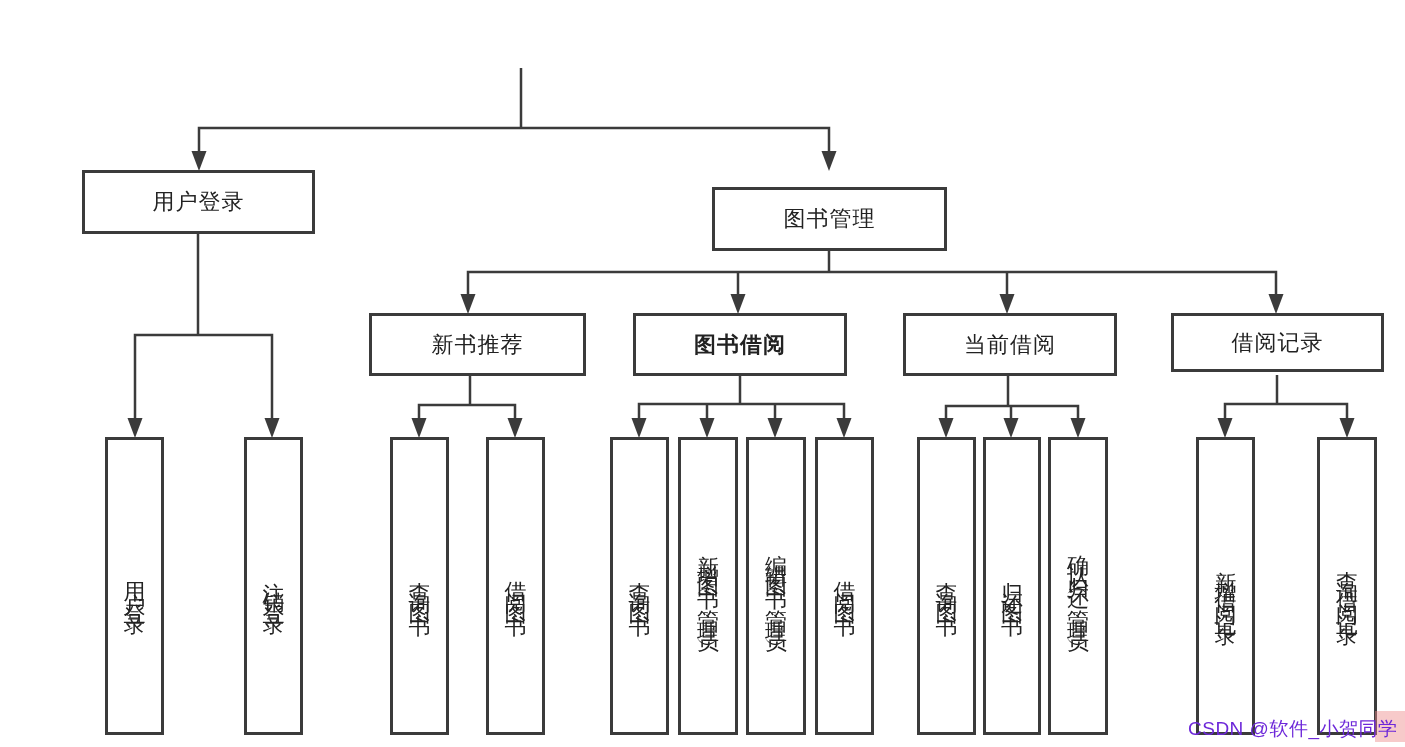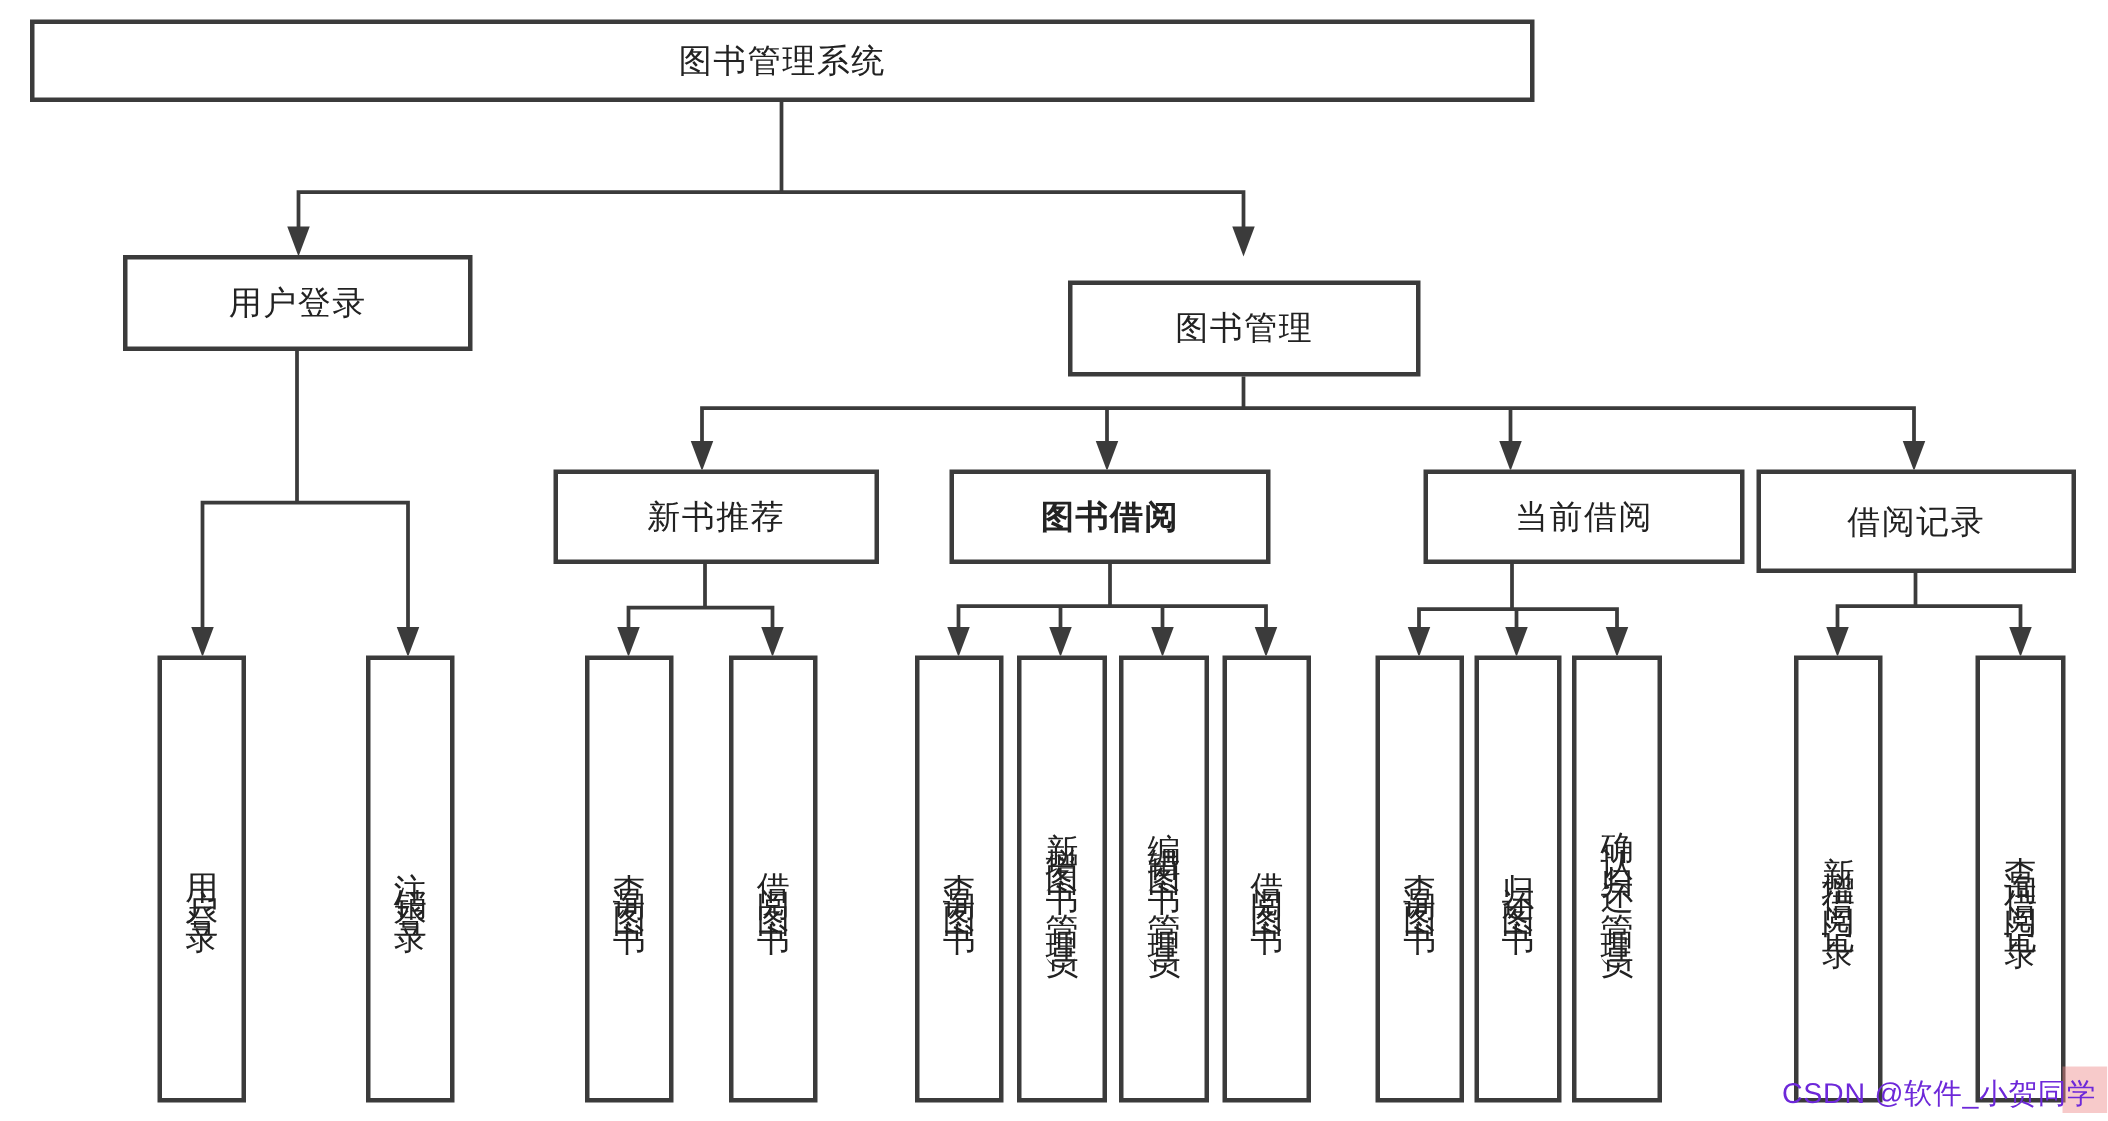--- a/index.html
+++ b/index.html
@@ -106,29 +106,28 @@
       <path d="M775,438 L767.5,418 L782.5,418 Z"></path>
       <path d="M844,438 L836.5,418 L851.5,418 Z"></path>
       <path d="M946,438 L938.5,418 L953.5,418 Z"></path>
       <path d="M1011,438 L1003.5,418 L1018.5,418 Z"></path>
       <path d="M1078,438 L1070.5,418 L1085.5,418 Z"></path>
       <path d="M1225,438 L1217.5,418 L1232.5,418 Z"></path>
       <path d="M1347,438 L1339.5,418 L1354.5,418 Z"></path>
     </g>
   </svg>
 
-  <div class="box" style="left:20px;top:13px;width:1003px;height:55px;">图书管理系统</div>
 
   <div class="box" style="left:82px;top:170px;width:233px;height:64px;">用户登录</div>
   <div class="box" style="left:712px;top:187px;width:235px;height:64px;">图书管理</div>
 
   <div class="box" style="left:369px;top:313px;width:217px;height:63px;">新书推荐</div>
   <div class="box" style="left:633px;top:313px;width:214px;height:63px;font-weight:bold;">图书借阅</div>
-  <div class="box" style="left:903px;top:313px;width:214px;height:63px;margin-left:46px;">当前借阅</div>
-  <div class="box" style="left:1171px;top:313px;width:213px;height:69px;">借阅记录</div>
+  <div class="box" style="left:903px;top:313px;width:214px;height:63px;">当前借阅</div>
+  <div class="box" style="left:1171px;top:313px;width:213px;height:59px;">借阅记录</div>
 
   <div class="vbox" style="left:105px;top:437px;width:59px;height:298px;">
     <span class="vtext">用户登录</span>
   </div>
   <div class="vbox" style="left:244px;top:437px;width:59px;height:298px;">
     <span class="vtext">注销登录</span>
   </div>
 
   <div class="vbox" style="left:390px;top:437px;width:59px;height:298px;">
     <span class="vtext">查询图书</span>

